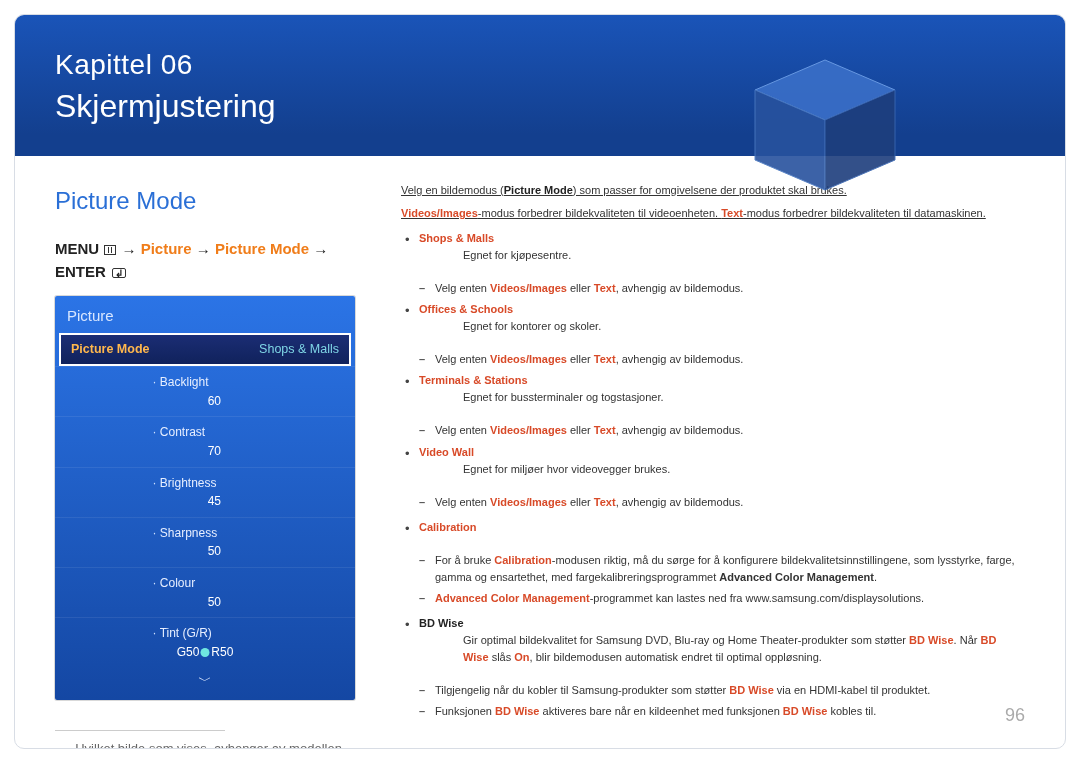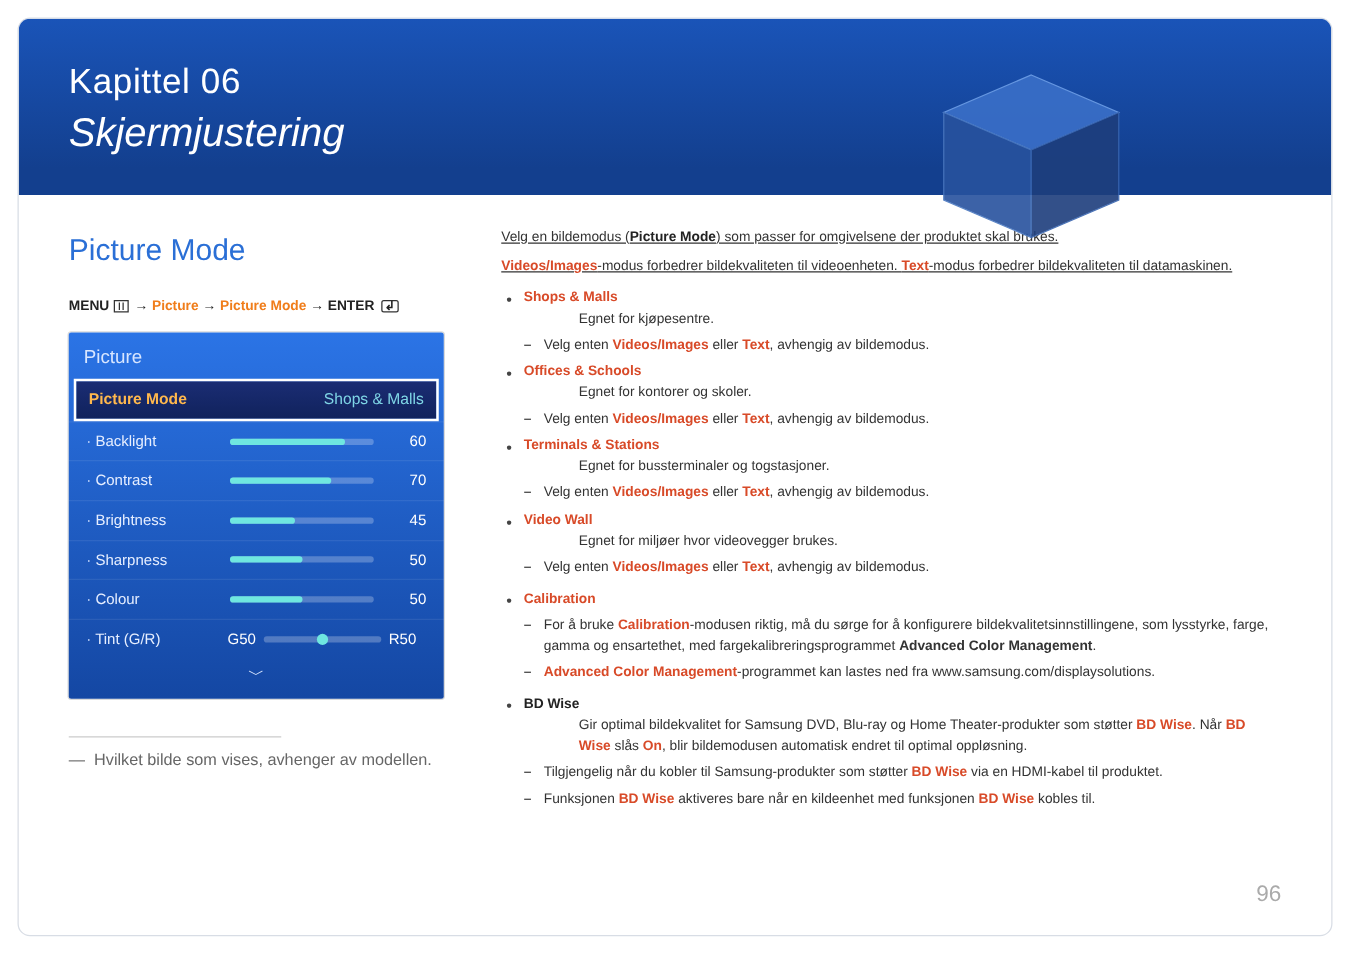--- a/index.html
+++ b/index.html
@@ -26,28 +26,28 @@
     padding: 28px 40px 24px 40px;
     position: relative;
   }
   .cube {
     position: absolute;
     right: 160px; top: 40px;
     width: 160px; height: 140px;
     opacity: 0.9;
   }
   .chapter { font-size: 28px; font-weight: 300; letter-spacing: .5px; }
-  .title   { font-size: 32px; font-weight: 400; margin-top: -4px; font-style: italic; }
+  .title   { font-size: 32px; font-weight: 400; margin-top: -4px; }
   .intro   { font-size: 10px; margin-top: 18px; line-height: 1.6; }
   .intro .accent, .orange { color: #ff9a3c; font-weight: 600; }
   .columns { display: flex; padding: 26px 40px 0 40px; gap: 36px; }
   .left { width: 310px; flex: 0 0 310px; }
   .right { flex: 1; }
   .section-title { color: #2a6fd6; font-size: 24px; font-weight: 500; margin-bottom: 18px; }
-  .breadcrumb { font-size: 11px; font-weight: 700; color:#222; margin-bottom: 12px; }
+  .breadcrumb { font-size: 15px; font-weight: 700; color:#222; margin-bottom: 12px; }
   .breadcrumb .orange { color: #f07d1a; }
   .breadcrumb .icon-box {
     display:inline-block; width:12px; height:10px; border:1px solid #333;
     position:relative; vertical-align:middle; margin:0 1px;
   }
   .breadcrumb .icon-box::after{content:""; position:absolute; left:3px; right:3px; top:1px; bottom:1px; border-left:1px solid #333; border-right:1px solid #333;}
   .breadcrumb .icon-enter {
     display:inline-block; width:14px; height:10px; border:1px solid #333; border-radius:2px;
     vertical-align:middle; margin-left:2px; position:relative;
   }
@@ -60,20 +60,21 @@
     padding: 0;
     width: 300px;
     box-shadow: 0 0 0 1px rgba(0,0,0,.15);
     font-size: 12px;
   }
   .osd-title { padding: 8px 12px 6px; font-size: 15px; color:#d8e6ff;}
   .osd-row {
     display:flex; align-items:center; justify-content:flex-start;
     padding: 6px 14px;
     border-top: 1px solid rgba(255,255,255,.08);
+    flex-direction: column;
   }
   .osd-row .lbl { width: 105px; color:#e6eeff;}
   .osd-row .lbl::before { content:"· "; color:#cfe0ff;}
   .osd-row .slider {
     flex:1; height:5px; background: rgba(255,255,255,.25); border-radius:3px;
     margin: 0 10px; position:relative;
   }
   .osd-row .slider .fill{
     position:absolute; left:0; top:0; bottom:0; background:#6fe7e0; border-radius:3px;
   }
@@ -97,21 +98,21 @@
   
   .para { font-size:11px; color:#333; margin-bottom:6px;text-decoration:underline;}
   .para .red, .red { color:#d84a28; font-weight:600;}
   .para .bold { font-weight:700; color:#222;}
   ul.bullets { list-style:none; margin-top:8px;}
   ul.bullets > li { position:relative; padding-left:18px; margin-bottom:4px;}
   ul.bullets > li::before { content:"•"; position:absolute; left:4px; top:0; color:#444; font-size:13px;}
   ul.bullets > li.plain-heading > .hd { font-weight:700; color:#222;}
   ul.bullets > li > .hd { color:#d84a28; font-weight:700; }
   ul.bullets > li .desc { display:block; color:#333; margin-top:0;margin-left:44px;}
-  ul.dash { list-style:none; margin-top:4px;}
+  ul.dash { list-style:none; margin-top:16px;}
   ul.dash > li { position:relative; padding-left:16px; margin-bottom:4px; font-size:11px;}
   ul.dash > li::before { content:"–"; position:absolute; left:0; top:0; color:#555; font-weight:600;}
   .page-num { position:absolute; bottom:18px; right:40px; font-size:18px; color:#aaa;}
 </style>
 </head>
 <body>
 
 <div class="page-frame">
 
   <div class="header">

